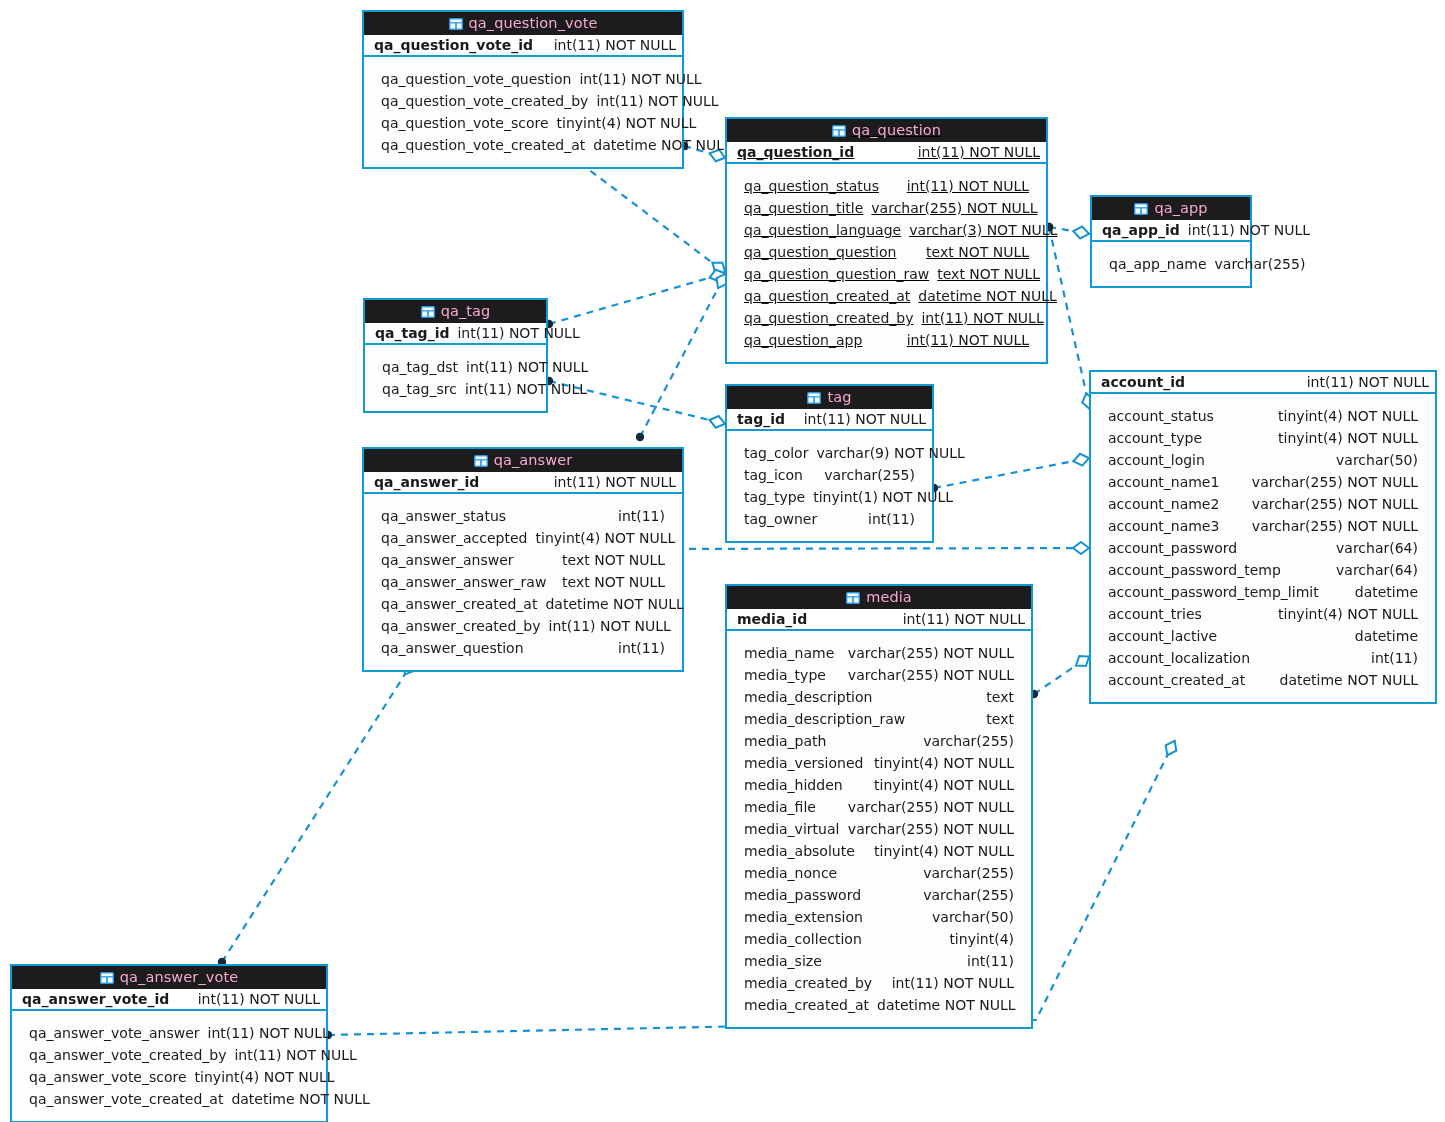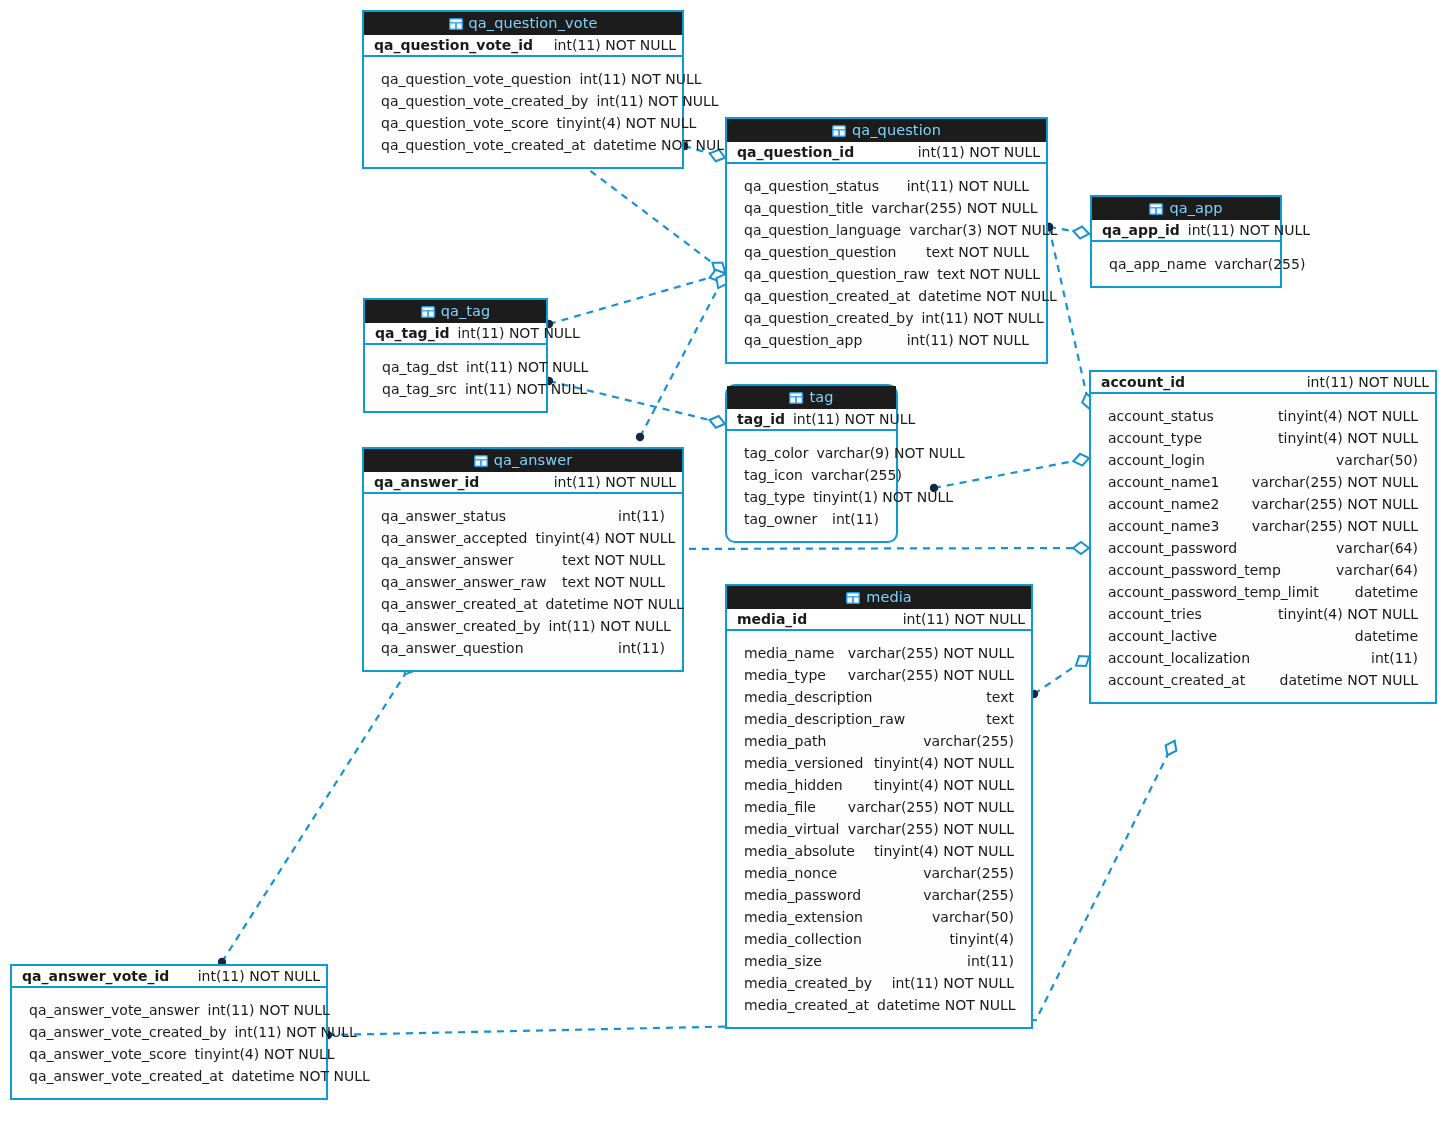--- a/index.html
+++ b/index.html
@@ -34,21 +34,21 @@
     justify-content:center;
     gap:6px;
   }
   .tbl-icon{
     width:14px;height:12px;
     display:inline-block;
     position:relative;
     flex:0 0 auto;
   }
   .tbl-icon svg{display:block;}
-  .tbl-title{font-size:14.5px;color:#7dd3fc;letter-spacing:0.1px;}
+  .tbl-title{font-size:14.5px;color:#f9a8d4;letter-spacing:0.1px;}
 
   .rows{padding:11px;}
   .row{
     height:22px;
     line-height:22px;
     display:flex;
     align-items:center;
     font-size:14px;
     color:#1a1a1a;
     padding:0 6px;
@@ -181,21 +181,21 @@
         <div class="row">
           <span class="col-name">qa_question_vote_score</span>
           <span class="col-type">tinyint(4) NOT NULL</span>
         </div>
         <div class="row">
           <span class="col-name">qa_question_vote_created_at</span>
           <span class="col-type">datetime NOT NULL</span>
         </div>
       </div>
     </div>
-    <div class="table" style="left: 725px; top: 117px; width: 323px;">
+    <div class="table" style="left: 725px; top: 117px; width: 323px; text-decoration: underline;">
       <div class="tbl-header">
         <span class="tbl-icon">
           <svg width="14" height="12" viewBox="0 0 14 12">
             <rect x="0" y="0" width="14" height="12" rx="1.5" fill="#2196e8"></rect>
             <rect x="1.4" y="1.4" width="11.2" height="2.8" fill="#ffffff" opacity="0.95"></rect>
             <rect x="1.4" y="5.4" width="4.8" height="5.2" fill="#ffffff" opacity="0.95"></rect>
             <rect x="7.8" y="5.4" width="4.8" height="5.2" fill="#ffffff" opacity="0.95"></rect>
           </svg>
         </span>
         <span class="tbl-title">qa_question</span>
@@ -234,21 +234,21 @@
         <div class="row">
           <span class="col-name">qa_question_created_by</span>
           <span class="col-type">int(11) NOT NULL</span>
         </div>
         <div class="row">
           <span class="col-name">qa_question_app</span>
           <span class="col-type">int(11) NOT NULL</span>
         </div>
       </div>
     </div>
-    <div class="table" style="left: 1090px; top: 195px; width: 192px;">
+    <div class="table" style="left: 1090px; top: 195px; width: 162px;">
       <div class="tbl-header">
         <span class="tbl-icon">
           <svg width="14" height="12" viewBox="0 0 14 12">
             <rect x="0" y="0" width="14" height="12" rx="1.5" fill="#2196e8"></rect>
             <rect x="1.4" y="1.4" width="11.2" height="2.8" fill="#ffffff" opacity="0.95"></rect>
             <rect x="1.4" y="5.4" width="4.8" height="5.2" fill="#ffffff" opacity="0.95"></rect>
             <rect x="7.8" y="5.4" width="4.8" height="5.2" fill="#ffffff" opacity="0.95"></rect>
           </svg>
         </span>
         <span class="tbl-title">qa_app</span>
@@ -288,21 +288,21 @@
         <div class="row">
           <span class="col-name">qa_tag_dst</span>
           <span class="col-type">int(11) NOT NULL</span>
         </div>
         <div class="row">
           <span class="col-name">qa_tag_src</span>
           <span class="col-type">int(11) NOT NULL</span>
         </div>
       </div>
     </div>
-    <div class="table" style="left: 725px; top: 384px; width: 173px; border-radius: 10px;">
+    <div class="table" style="left: 725px; top: 384px; width: 209px;">
       <div class="tbl-header">
         <span class="tbl-icon">
           <svg width="14" height="12" viewBox="0 0 14 12">
             <rect x="0" y="0" width="14" height="12" rx="1.5" fill="#2196e8"></rect>
             <rect x="1.4" y="1.4" width="11.2" height="2.8" fill="#ffffff" opacity="0.95"></rect>
             <rect x="1.4" y="5.4" width="4.8" height="5.2" fill="#ffffff" opacity="0.95"></rect>
             <rect x="7.8" y="5.4" width="4.8" height="5.2" fill="#ffffff" opacity="0.95"></rect>
           </svg>
         </span>
         <span class="tbl-title">tag</span>
@@ -526,20 +526,31 @@
           <span class="col-name">media_created_by</span>
           <span class="col-type">int(11) NOT NULL</span>
         </div>
         <div class="row">
           <span class="col-name">media_created_at</span>
           <span class="col-type">datetime NOT NULL</span>
         </div>
       </div>
     </div>
     <div class="table" style="left: 10px; top: 964px; width: 318px;">
+      <div class="tbl-header">
+        <span class="tbl-icon">
+          <svg width="14" height="12" viewBox="0 0 14 12">
+            <rect x="0" y="0" width="14" height="12" rx="1.5" fill="#2196e8"></rect>
+            <rect x="1.4" y="1.4" width="11.2" height="2.8" fill="#ffffff" opacity="0.95"></rect>
+            <rect x="1.4" y="5.4" width="4.8" height="5.2" fill="#ffffff" opacity="0.95"></rect>
+            <rect x="7.8" y="5.4" width="4.8" height="5.2" fill="#ffffff" opacity="0.95"></rect>
+          </svg>
+        </span>
+        <span class="tbl-title">qa_answer_vote</span>
+      </div>
       <div class="pkblock">
         <div class="row pk">
           <span class="col-name">qa_answer_vote_id</span>
           <span class="col-type">int(11) NOT NULL</span>
         </div>
       </div>
       <div class="rows">
         <div class="row">
           <span class="col-name">qa_answer_vote_answer</span>
           <span class="col-type">int(11) NOT NULL</span>

